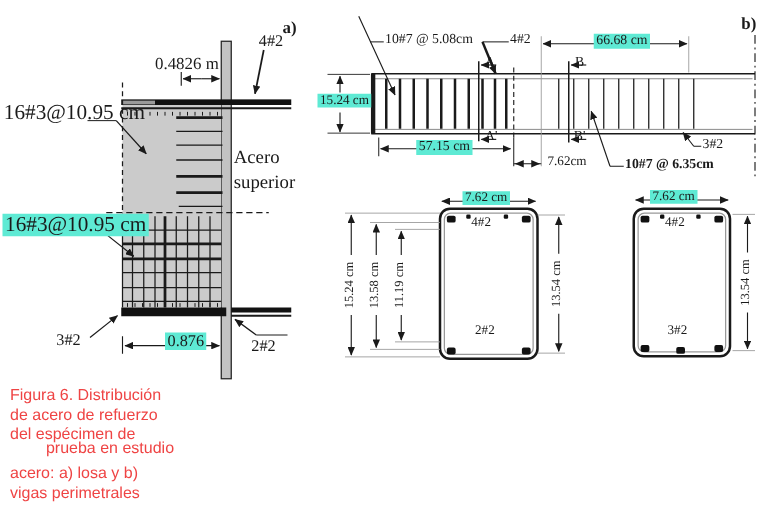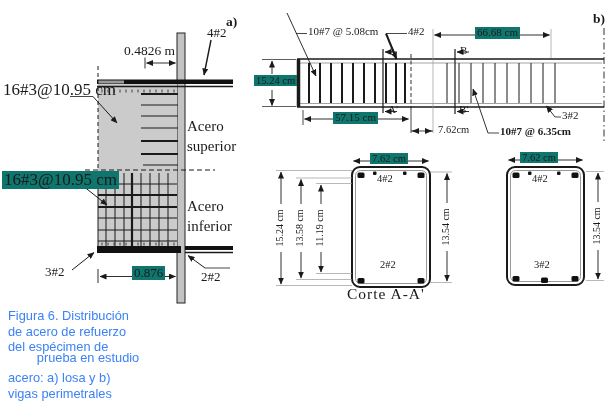--- a/index.html
+++ b/index.html
@@ -5,25 +5,25 @@
   html,body{margin:0;padding:0;background:#fff;}
   #canvas{position:relative;width:612px;height:409px;background:#fff;overflow:hidden;
           font-family:"Liberation Serif", serif;color:#1a1a1a;}
   #linework{position:absolute;left:0;top:0;}
   .t{position:absolute;white-space:nowrap;font-size:17px;line-height:1.05;color:#1a1a1a;}
   .big{font-size:15px;line-height:1.35;white-space:normal;}
   .bold{font-weight:bold;font-size:13.5px;}
   .s11{font-size:11px;}
   .s10{font-size:10.5px;}
   .s13{font-size:13px;}
-  .wbg{background:#0f766e;padding:0 2px;}
+  .wbg{background:#5eead4;padding:0 2px;}
   .rot{width:48px;height:12px;text-align:center;transform:rotate(-90deg);font-size:10px;background:#fff;}
   .title{font-size:15.5px;letter-spacing:1px;}
   .cap{position:absolute;left:8px;width:160px;font-family:"Liberation Sans", sans-serif;
-       font-size:12.8px;line-height:15.6px;color:#3b82f6;white-space:nowrap;}
+       font-size:12.8px;line-height:15.6px;color:#ef4444;white-space:nowrap;}
 </style>
 </head>
 <body>
 
 <div id="canvas">
 
 <svg id="linework" width="612" height="409" viewBox="0 0 612 409">
   <defs>
     <marker id="arr" markerUnits="userSpaceOnUse" markerWidth="7" markerHeight="6" refX="6.5" refY="3" orient="auto">
       <path d="M0,0 L7,3 L0,6 Z" fill="#1a1a1a"></path>
@@ -163,21 +163,20 @@
     <path d="M598,226 L598,279" stroke-width="0.9" marker-end="url(#arr)"></path>
   </g>
 </svg>
 
   <div class="t bold" style="left:226px;top:15px;">a)</div>
   <div class="t" style="left:124px;top:44px;font-size:13.5px;">0.4826 m</div>
   <div class="t s13" style="left:207px;top:26px;">4#2</div>
   <div class="t" style="left:3px;top:81px;">16#3@10.95 cm</div>
   <div class="t wbg" style="left:2px;top:171px;">16#3@10.95 cm</div>
   <div class="t big" style="left:187px;top:116px;width:66px;">Acero superior</div>
-  <div class="t big" style="left:187px;top:196px;width:66px;">Acero inferior</div>
   <div class="t s13" style="left:45px;top:265px;">3#2</div>
   <div class="t s13 wbg" style="left:132px;top:266px;">0.876</div>
   <div class="t s13" style="left:201px;top:270px;">2#2</div>
 
   <div class="t bold" style="left:593px;top:12px;">b)</div>
   <div class="t s11" style="left:308px;top:26px;">10#7 @ 5.08cm</div>
   <div class="t s11" style="left:408px;top:26px;">4#2</div>
   <div class="t s11 wbg" style="left:475px;top:27px;">66.68 cm</div>
   <div class="t s10 wbg" style="left:254px;top:75px;">15.24 cm</div>
   <div class="t s11" style="left:388px;top:45px;">A</div>
@@ -189,21 +188,20 @@
   <div class="t s11" style="left:500px;top:126px;font-weight:bold;">10#7 @ 6.35cm</div>
   <div class="t s11" style="left:562px;top:110px;">3#2</div>
 
   <div class="t s10 wbg" style="left:370px;top:153px;">7.62 cm</div>
   <div class="t s10" style="left:377px;top:173px;">4#2</div>
   <div class="t s10" style="left:380px;top:259px;">2#2</div>
   <div class="t rot" style="left:257px;top:222px;">15.24 cm</div>
   <div class="t rot" style="left:277px;top:222px;">13.58 cm</div>
   <div class="t rot" style="left:297px;top:222px;">11.19 cm</div>
   <div class="t rot" style="left:423px;top:221px;">13.54 cm</div>
-  <div class="t title" style="left:347px;top:286px;">Corte A-A'</div>
 
   <div class="t s10 wbg" style="left:520px;top:152px;">7.62 cm</div>
   <div class="t s10" style="left:532px;top:173px;">4#2</div>
   <div class="t s10" style="left:534px;top:259px;">3#2</div>
   <div class="t rot" style="left:574px;top:220px;">13.54 cm</div>
 
   <div>
     <div class="cap" style="top:308px;">Figura 6. Distribución</div>
     <div class="cap" style="top:323.6px;">de acero de refuerzo</div>
     <div class="cap" style="top:339.2px;">del espécimen de</div>

